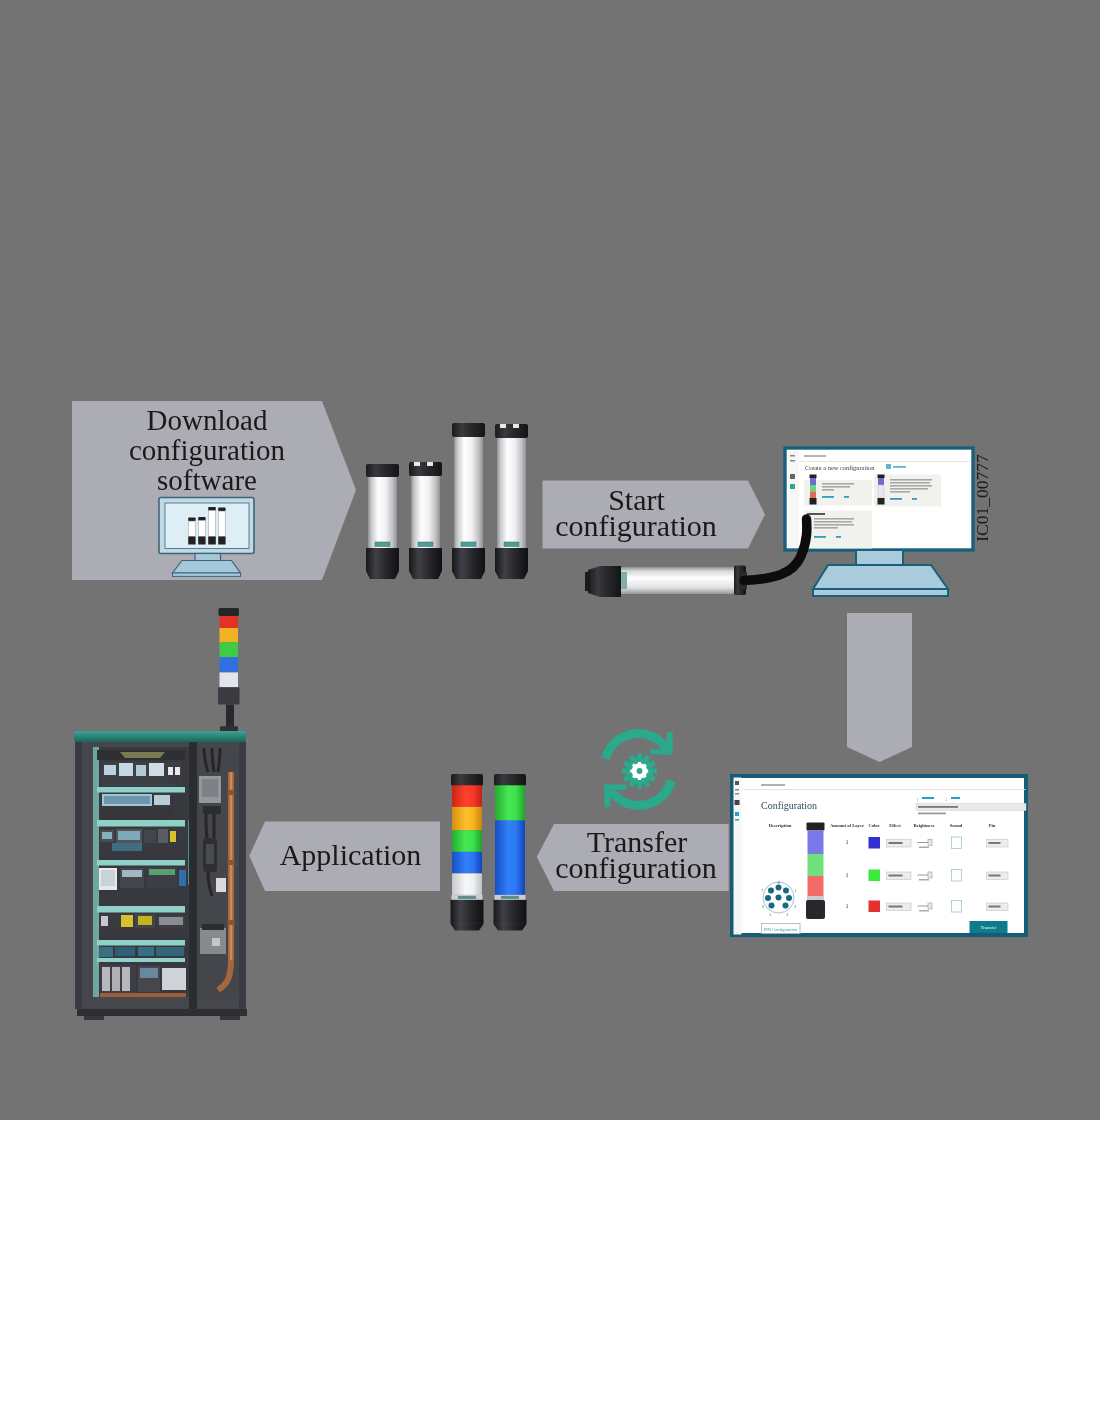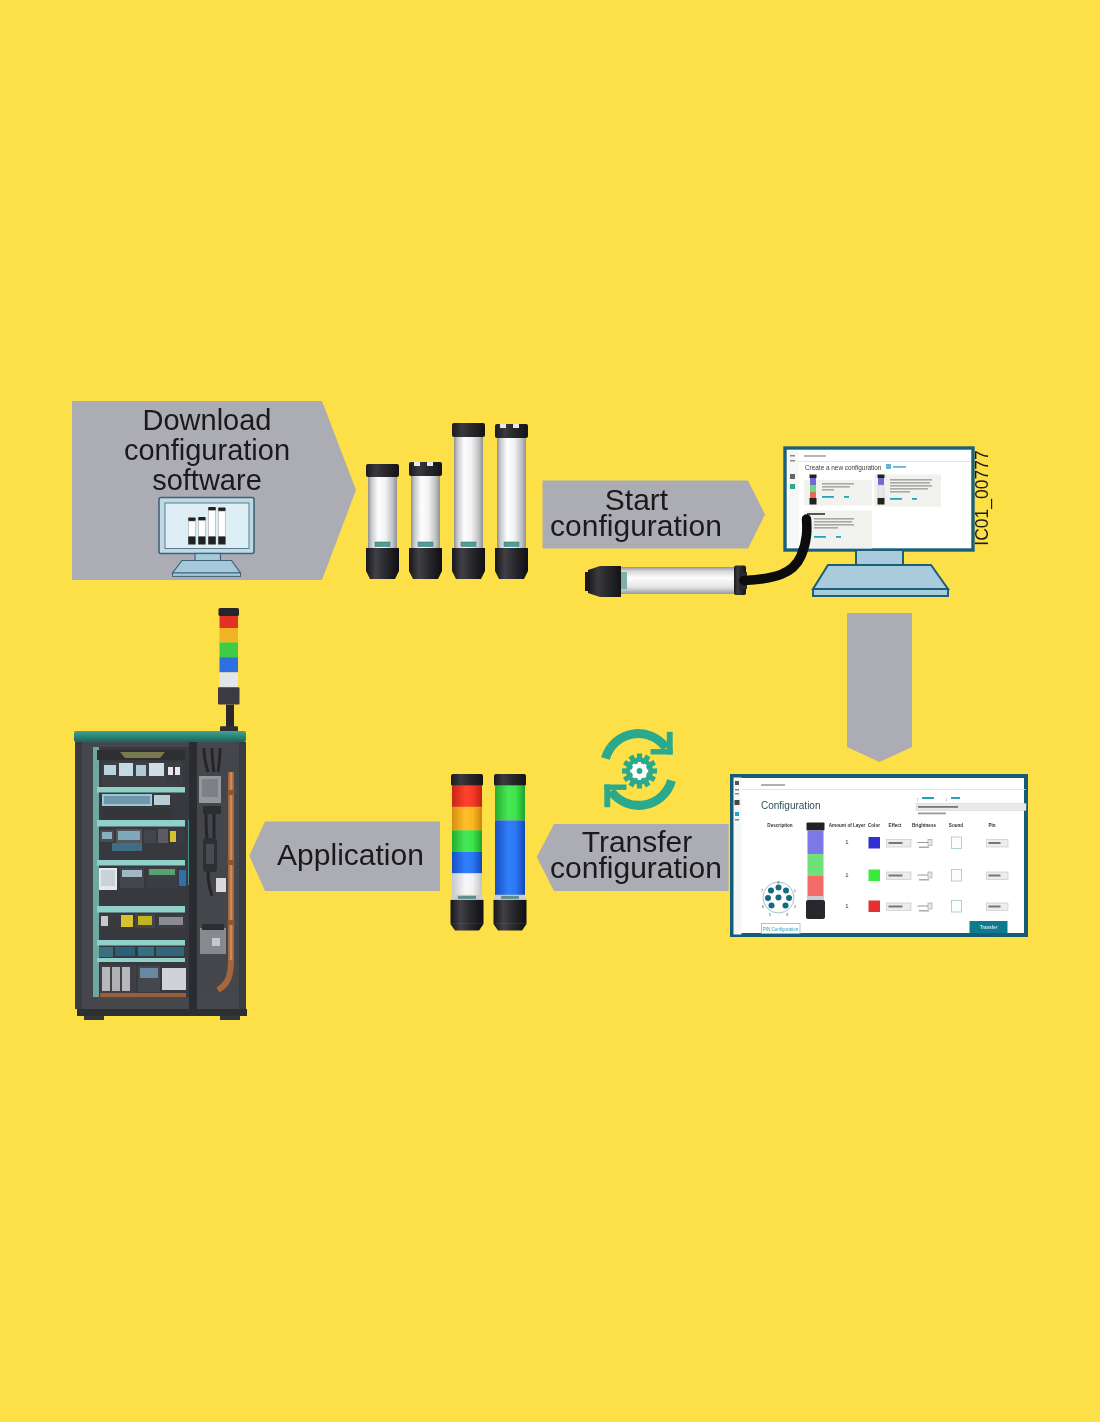--- a/index.html
+++ b/index.html
@@ -1,17 +1,17 @@
 <!DOCTYPE html>
 <html><head>
 <meta charset="utf-8">
 <style>
   html,body{margin:0;padding:0;background:#fff;}
-  #canvas{position:relative;width:1100px;height:1422px;background:#fde047;overflow:hidden;
-    font-family:Liberation Sans, sans-serif;}
+  #canvas{position:relative;width:1100px;height:1120px;background:#737373;overflow:hidden;
+    font-family:Liberation Serif, serif;}
   svg{position:absolute;top:0;left:0;}
 </style>
 </head>
 <body>
 <div id="canvas">
 <svg width="1100" height="1422" viewBox="0 0 1100 1422">
 <defs>
   <linearGradient id="towerBody" x1="0" y1="0" x2="1" y2="0">
     <stop offset="0" stop-color="#8f9094"></stop>
           <stop offset="0.12" stop-color="#c8c9cc"></stop>

